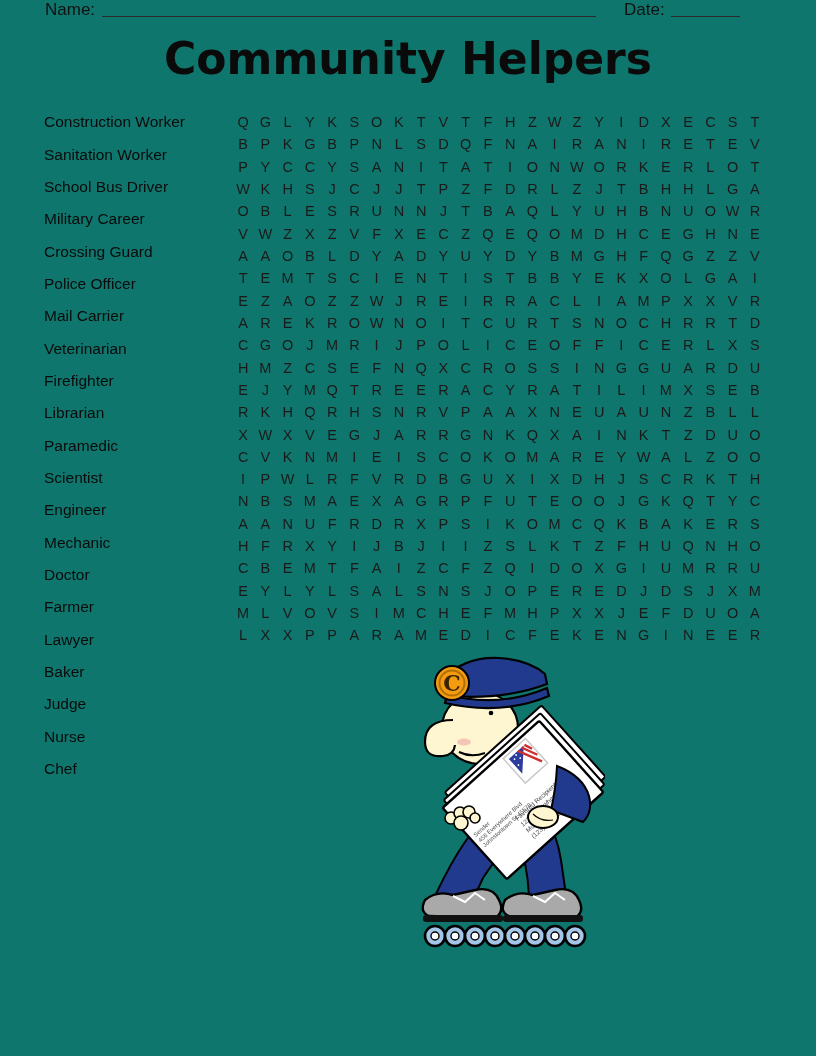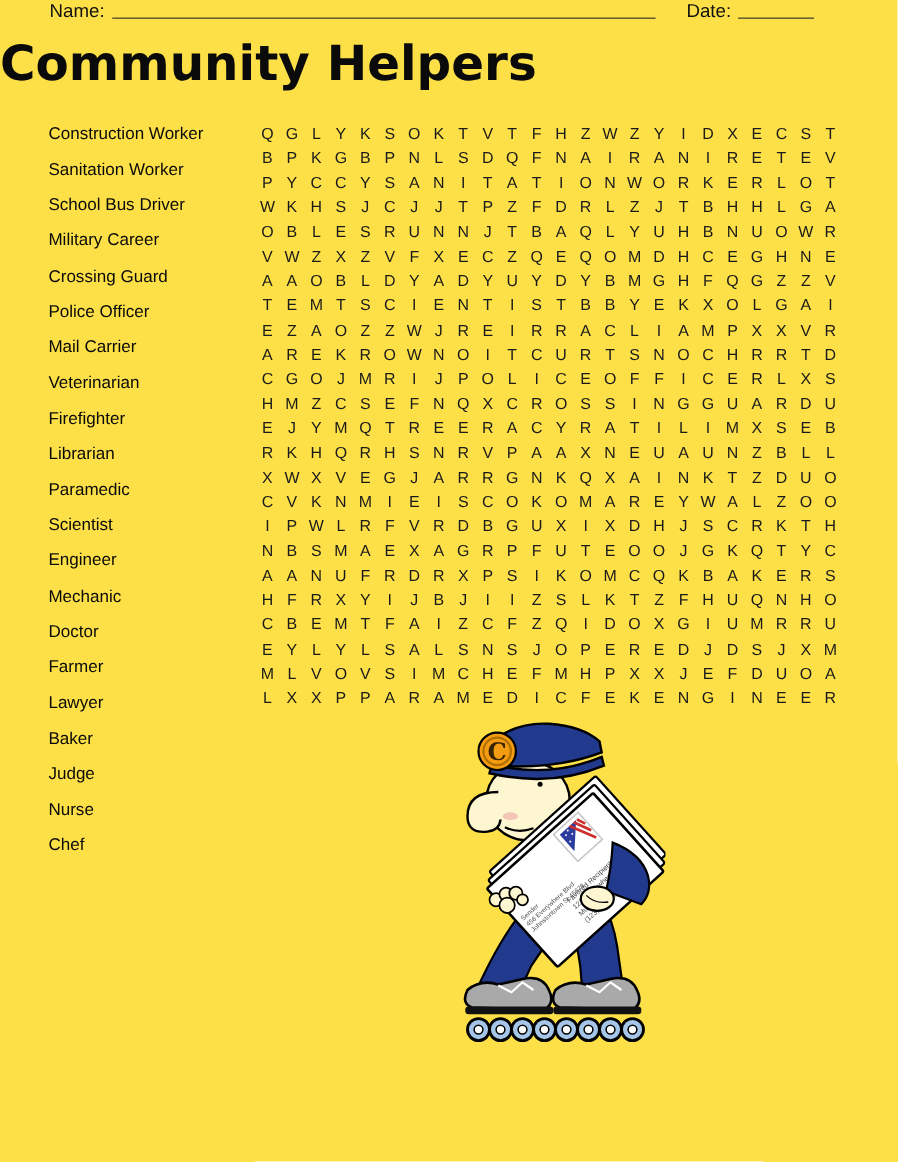--- a/index.html
+++ b/index.html
@@ -1,26 +1,26 @@
 <!DOCTYPE html>
 <html><head>
 <meta charset="utf-8">
 <style>
   html,body{margin:0;padding:0;background:#fff;}
-  .page{position:relative;width:816px;height:1056px;background:#fde047;overflow:hidden;
+  .page{position:relative;width:816px;height:1056px;background:#0f766e;overflow:hidden;
         font-family:"Liberation Sans",sans-serif;color:#000;}
   
   .hdr-label{position:absolute;top:0;font-size:17px;color:#111;}
   .name-label{left:45px;}
   .date-label{left:624px;}
   .blank-line{position:absolute;top:16px;border-bottom:1.6px solid #2b2b2b;height:0;}
   .name-line{left:102px;width:494px;}
   .date-line{left:671px;width:69px;}
   
-  .title{position:absolute;top:33px;left:0;width:816px;
+  .title{position:absolute;top:33px;left:0;width:816px;text-align:center;
          font-family:"DejaVu Sans",sans-serif;font-size:44px;font-weight:600;
          letter-spacing:0px;color:#0a0a0a;}
   
   .word-list{position:absolute;left:44px;top:106px;margin:0;padding:0;list-style:none;}
   .word-list div{height:32.35px;display:flex;align-items:center;
                  font-size:15.5px;color:#0a0a0a;white-space:nowrap;}
   
   .grid{position:absolute;left:232px;top:111px;display:grid;
         grid-template-columns:repeat(24,22.26px);grid-auto-rows:22.32px;}
   .grid span{display:flex;align-items:center;justify-content:center;

